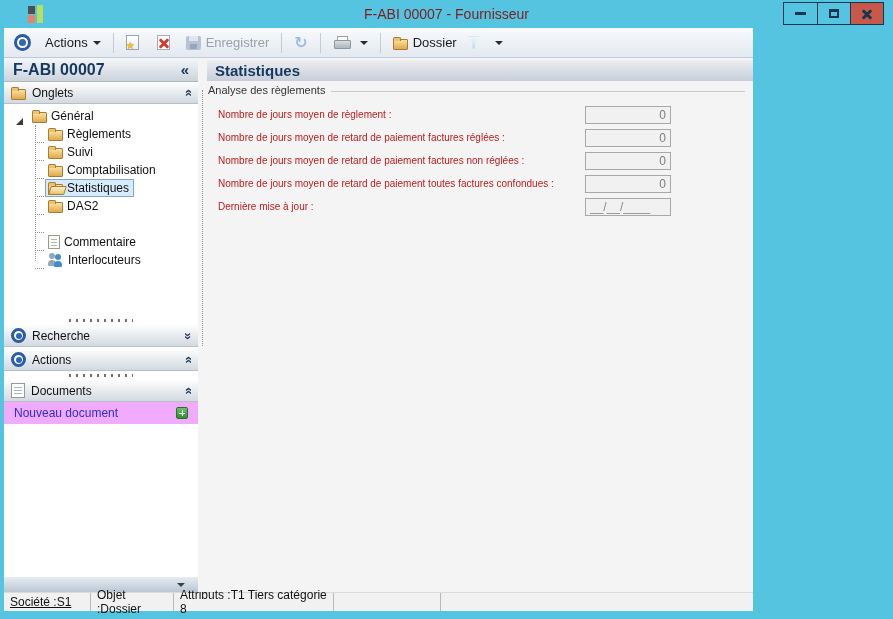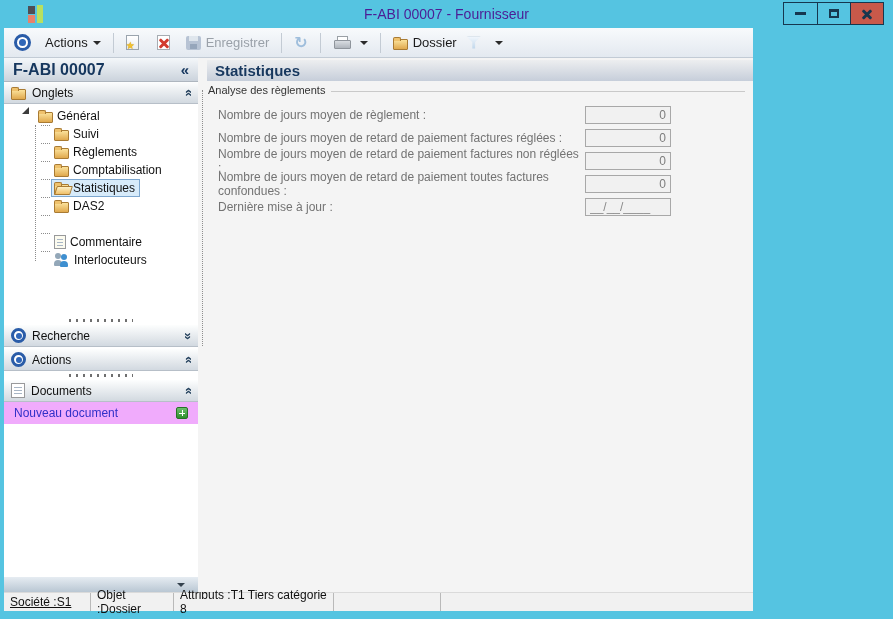--- a/index.html
+++ b/index.html
@@ -7,21 +7,21 @@
   body { font-family:"Liberation Sans","DejaVu Sans",sans-serif; }
 
   .window { width:893px; height:619px; background:#55C4E1; position:relative; overflow:hidden; }
 
   
   .titlebar { height:28px; display:flex; align-items:center; position:relative; }
   .app-icon { margin-left:28px; width:16px; height:18px; position:relative; }
   .app-icon .b1 { position:absolute; left:0; top:1px;  width:7px; height:8px; background:#4E4E55; }
   .app-icon .b2 { position:absolute; left:0; top:10px; width:7px; height:8px; background:#E8826B; }
   .app-icon .b3 { position:absolute; left:9px; top:0;  width:6px; height:18px; background:#B8E060; }
-  .title { position:absolute; left:0; right:0; text-align:center; color:#4c1d95; font-size:14px; }
+  .title { position:absolute; left:0; right:0; text-align:center; color:#7f1d1d; font-size:14px; }
   .win-controls { position:absolute; top:2px; right:9px; display:flex; border:1px solid #16374F; }
   .win-btn { width:33px; height:21px; display:flex; align-items:center; justify-content:center; border-left:1px solid #16374F; cursor:default; }
   .win-btn:first-child { border-left:none; }
   .win-btn.close { background:#C8594A; }
   .g-min { width:11px; height:3px; background:#16374F; }
   .g-max { width:10px; height:9px; border:2px solid #16374F; border-top-width:3px; background:transparent; }
   .g-close { position:relative; width:12px; height:12px; }
   .g-close::before,.g-close::after { content:""; position:absolute; left:0; top:5px; width:12px; height:3px; background:#16374F; border-radius:1px; }
   .g-close::before { transform:rotate(45deg); }
   .g-close::after  { transform:rotate(-45deg); }
@@ -67,21 +67,21 @@
   .sb-header .rec { font-size:16px; font-weight:bold; color:#16375E; flex:1; }
   .collapse-g { color:#16375E; font-size:15px; font-weight:bold; cursor:default; }
 
   .panel-h { height:22px; background:linear-gradient(#FDFEFE,#D2D9E0); border-bottom:1px solid #B7BFC8; display:flex; align-items:center; padding:0 7px; gap:6px; font-size:12px; color:#111; flex:none; cursor:default; }
   .panel-h .ph-label { flex:1; }
   .chev { color:#25425E; font-weight:bold; font-size:13px; display:inline-block; line-height:12px; }
   .chev.up   { transform:rotate(-90deg); }
   .chev.down { transform:rotate(90deg); }
 
   .tree { position:relative; height:212px; padding-top:3px; font-size:12px; color:#111; background:#fff; flex:none; }
-  .tree-row { height:18px; display:flex; align-items:flex-start;margin-left:6px; }
+  .tree-row { height:18px; display:flex; align-items:flex-end; }
   .tree-row.root { padding-left:12px; }
   .expander { width:0; height:0; border-left:7px solid transparent; border-bottom:7px solid #3C3C3C; margin-right:6px; flex:none; }
   .tree-row.child { padding-left:31px; }
   .conn { width:9px; height:1px; border-top:1px dotted #8C8C8C; margin-right:1px; flex:none; }
   .vline { position:absolute; left:31px; top:21px; height:136px; border-left:1px dotted #8C8C8C; }
   .itemwrap { display:flex; align-items:center; gap:4px; border:1px solid transparent; padding:1px 4px 1px 2px; }
   .itemwrap.selected { background:#D7EBFA; border-color:#7DA7CF; }
 
   .ppl { position:relative; width:16px; height:14px; flex:none; }
   .pp { position:absolute; width:8px; height:13px; }
@@ -113,21 +113,21 @@
 
   .splitter { width:9px; background:#F4F4F4; position:relative; flex:none; cursor:col-resize; }
   .splitter::before { content:""; position:absolute; left:4px; top:32px; height:256px; border-left:1px dotted #8E8E8E; }
 
   
   .main { flex:1; display:flex; flex-direction:column; background:#F4F4F4; padding-top:2px; }
   .main-title { height:21px; background:linear-gradient(#EDEEF0,#C6CEDA); display:flex; align-items:center; padding-left:8px; font-size:15px; font-weight:bold; color:#17375E; flex:none; }
   .groupline { display:flex; align-items:center; margin:3px 8px 9px 1px; font-size:11px; color:#333; gap:6px; }
   .groupline .gl { flex:1; border-top:1px solid #C9C9C9; margin-top:2px; }
   .field-row { display:flex; align-items:center; padding-left:11px; height:19px; margin-bottom:4px; }
-  .field-row label { width:367px; font-size:12px; color:#737373; flex:none; }
+  .field-row label { width:367px; font-size:10px; color:#b91c1c; flex:none; }
   .field-row input { width:86px; height:18px; background:#F1F1F1; border:1px solid #A8A8A8; color:#7C7C7C; font-size:12px; text-align:right; padding:0 4px; font-family:inherit; }
   .field-row input.left { text-align:left; color:#8A8A8A; }
 
   
   .statusbar { height:19px; background:#F1F1F1; border-top:1px solid #DADADA; display:flex; align-items:center; font-size:12px; color:#111; }
   .st-cell { padding:0 6px; height:100%; display:flex; align-items:center; border-right:1px solid #B9B9B9; flex:none; }
   .st-c1 { width:87px;text-decoration:underline; } .st-c2 { width:83px; } .st-c3 { width:160px; } .st-c4 { width:107px; }
   .st-rest { flex:1; }
 </style>
 </head>
@@ -224,28 +224,28 @@
             <span class="expander"></span>
             <span class="itemwrap">
                 <span class="folder"></span>
               <span>Général</span>
               </span>
           </div>
           <div class="tree-row child">
             <span class="conn"></span>
             <span class="itemwrap">
                 <span class="folder"></span>
+              <span>Règlements</span>
+              </span>
+          </div>
+          <div class="tree-row child">
+            <span class="conn"></span>
+            <span class="itemwrap">
+                <span class="folder"></span>
               <span>Suivi</span>
-              </span>
-          </div>
-          <div class="tree-row child">
-            <span class="conn"></span>
-            <span class="itemwrap">
-                <span class="folder"></span>
-              <span>Règlements</span>
               </span>
           </div>
           <div class="tree-row child">
             <span class="conn"></span>
             <span class="itemwrap">
                 <span class="folder"></span>
               <span>Comptabilisation</span>
               </span>
           </div>
           <div class="tree-row child">

